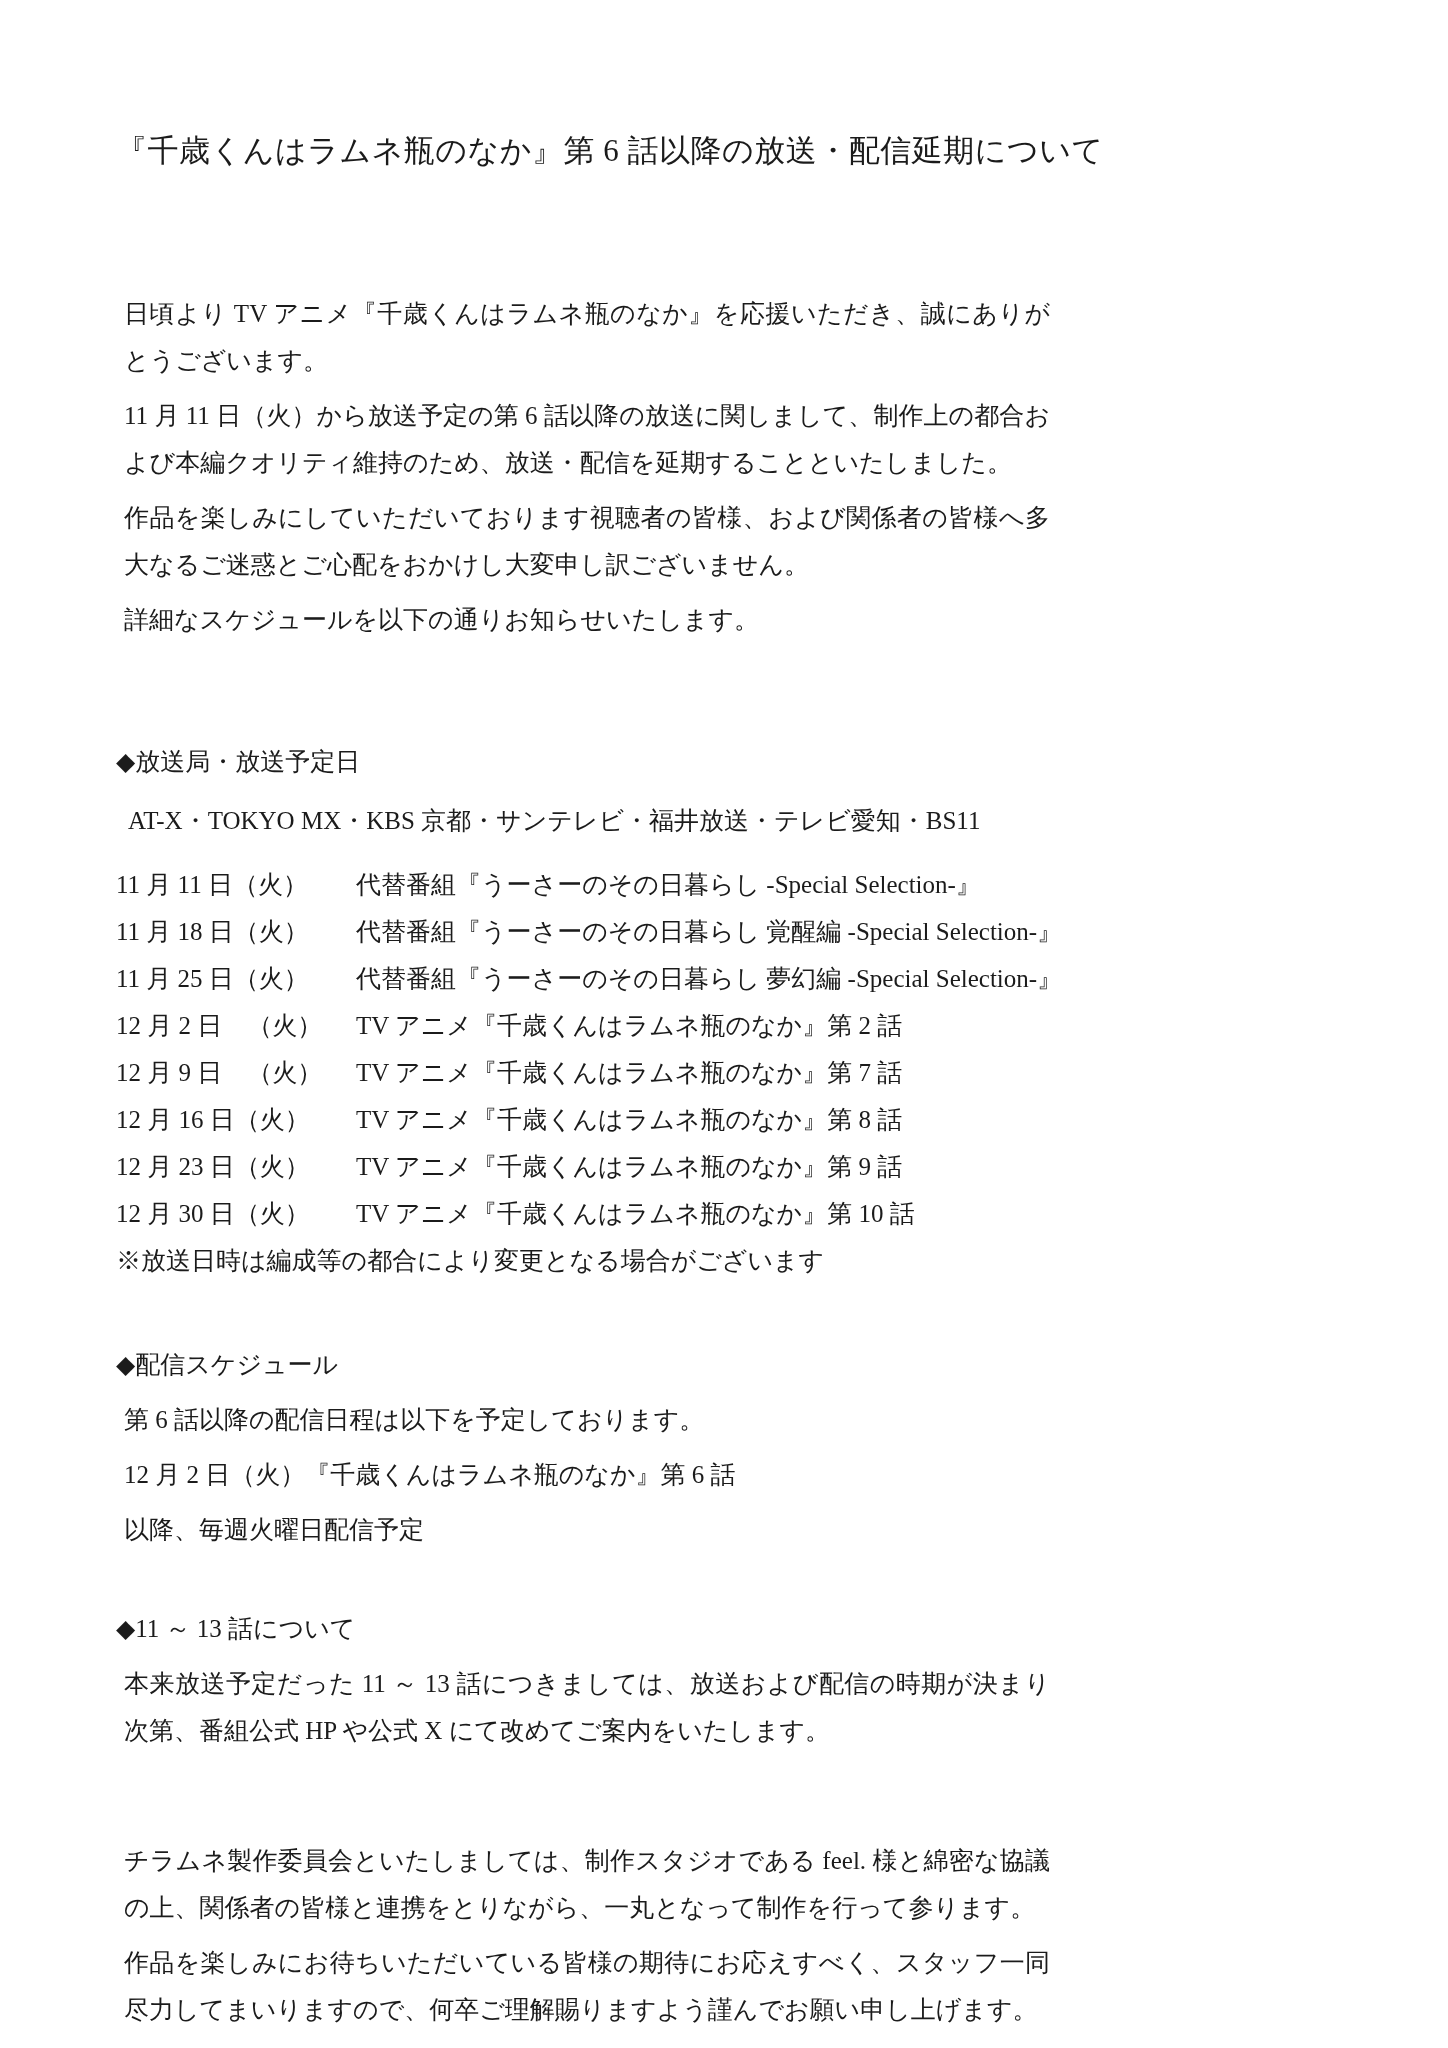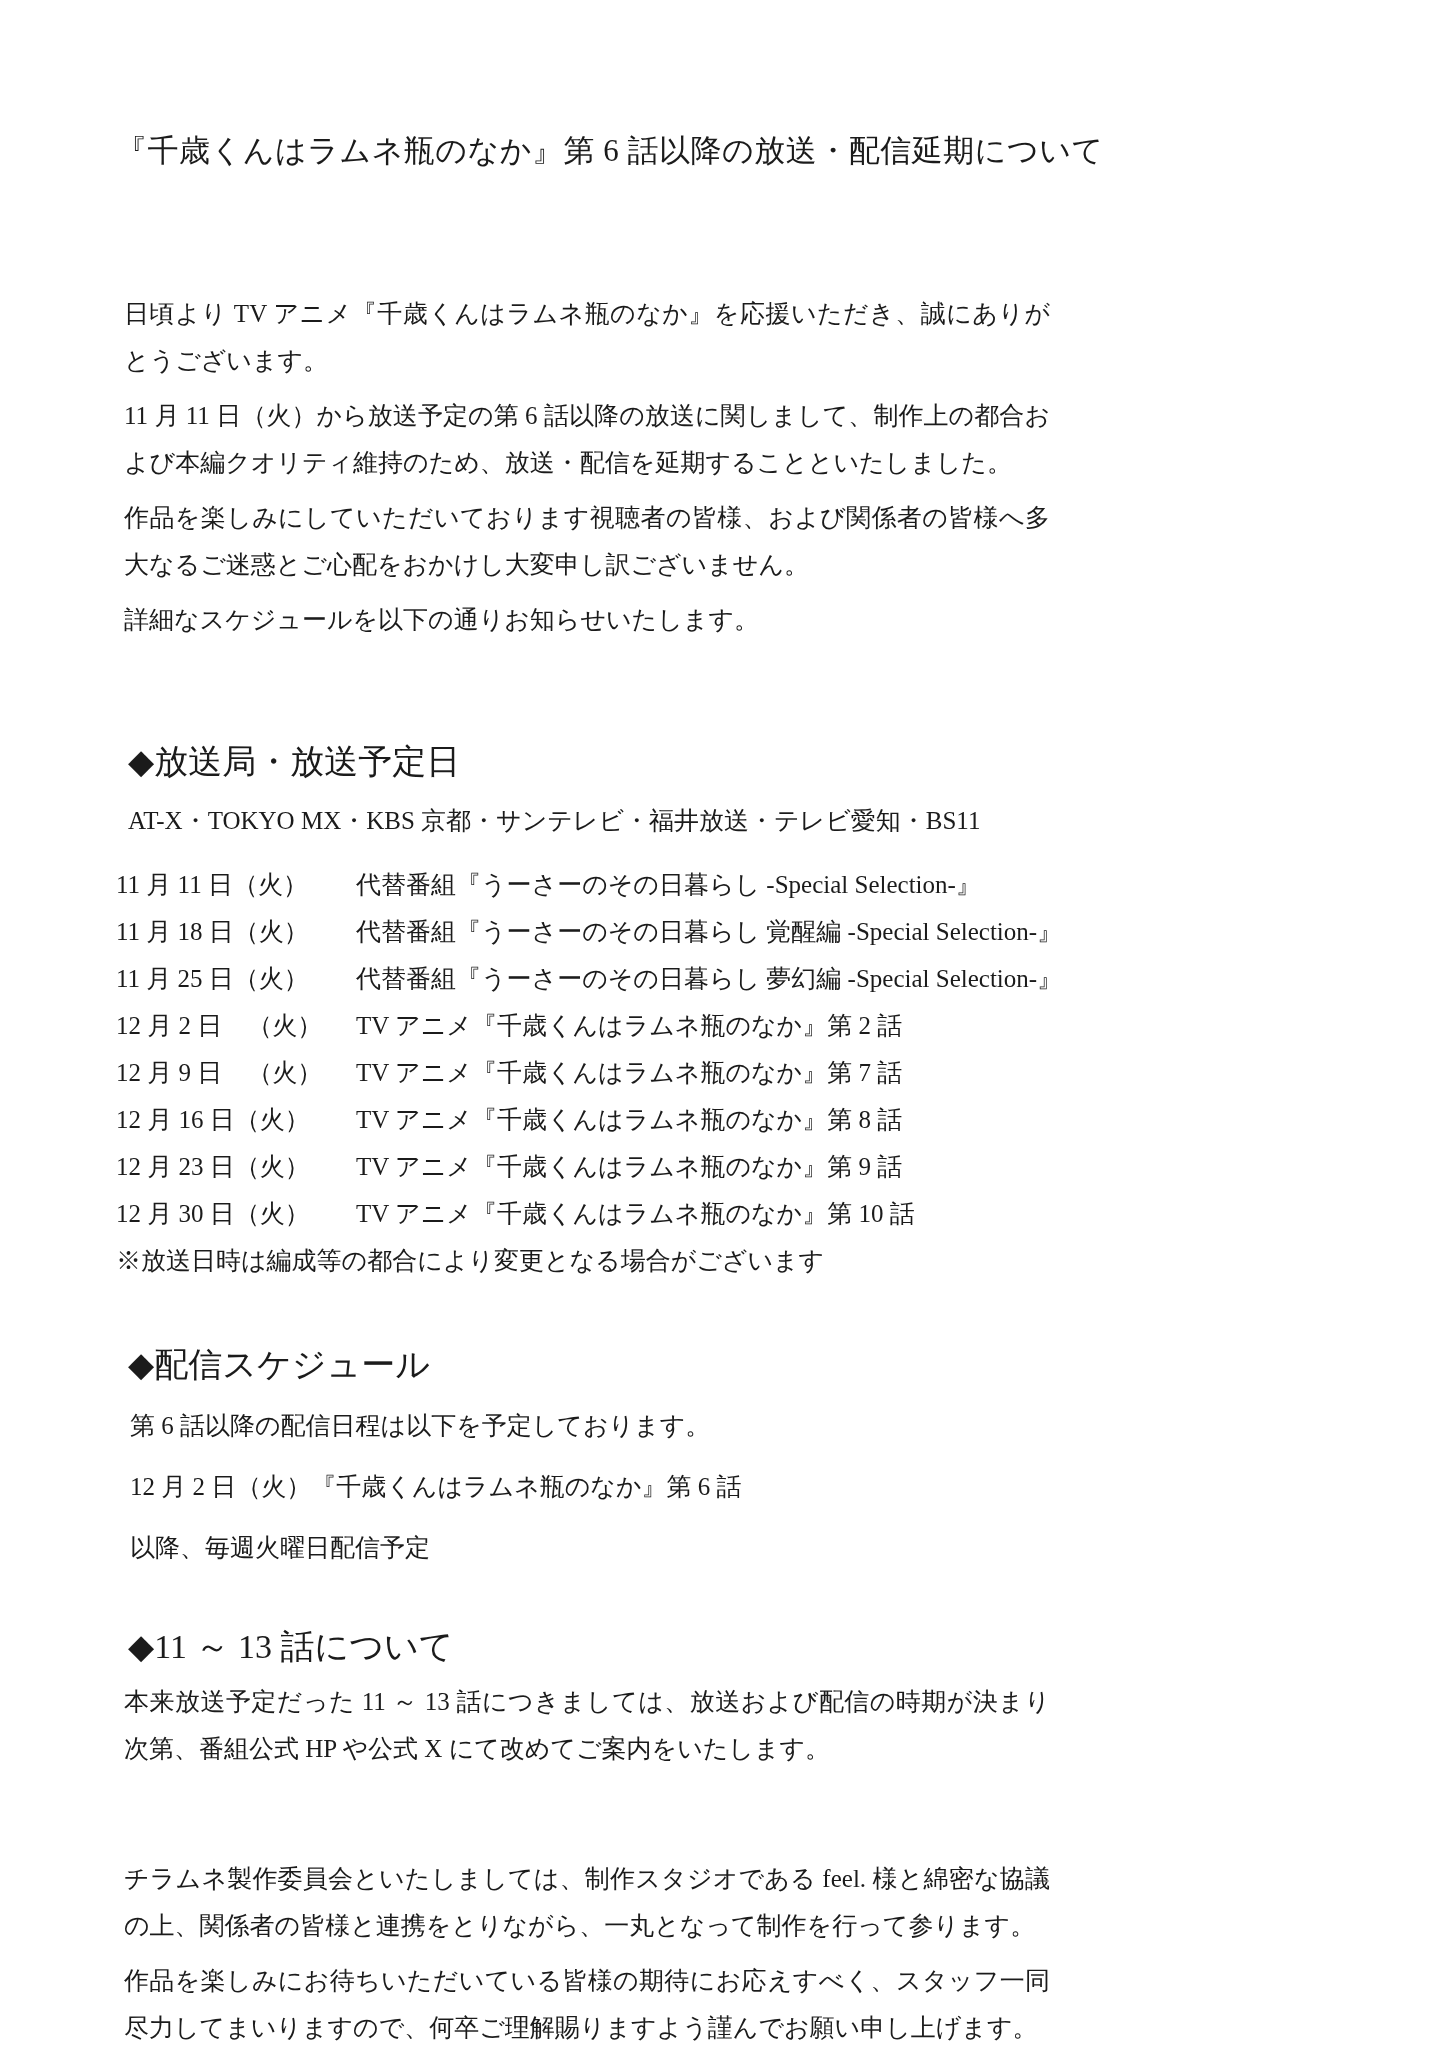--- a/index.html
+++ b/index.html
@@ -31,22 +31,22 @@
   }
   .body-text {
     font-size: 25px;
     line-height: 47px;
   }
   .para {
     margin: 8px;
     text-align: justify;
   }
   .section-heading {
-    margin: 95px 0 0 12px;
-    font-size: 34px;
+    margin: 95px 0 0 0;
+    font-size: 25px;
     line-height: 47px;
     font-weight: normal;
   }
   .station-line {
     margin: 12px;
   }
   .schedule-list {
     margin-top: 17px;
   }
   .schedule-row {
@@ -58,21 +58,21 @@
     flex: 0 0 240px;
     white-space: nowrap;
   }
   .schedule-program {
     white-space: nowrap;
   }
   .note-line {
     margin: 0;
   }
   .streaming-block .stream-line {
-    margin: 14px;
+    margin: 8px;
   }
   .section-gap-streaming { margin-top: 57px; }
   .section-gap-eps { margin-top: 52px; }
   .closing-block {
     margin-top: 83px;
   }
 </style>
 </head>
 <body>
 

